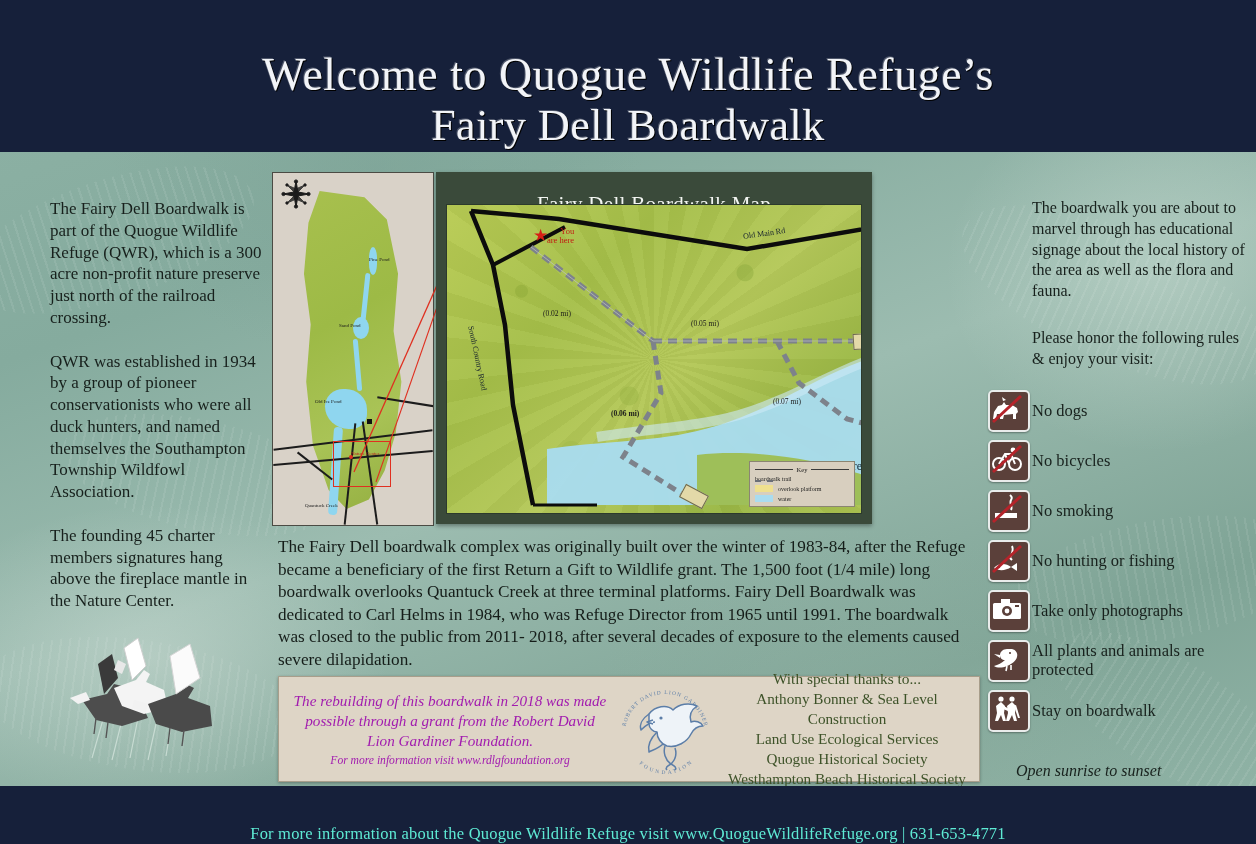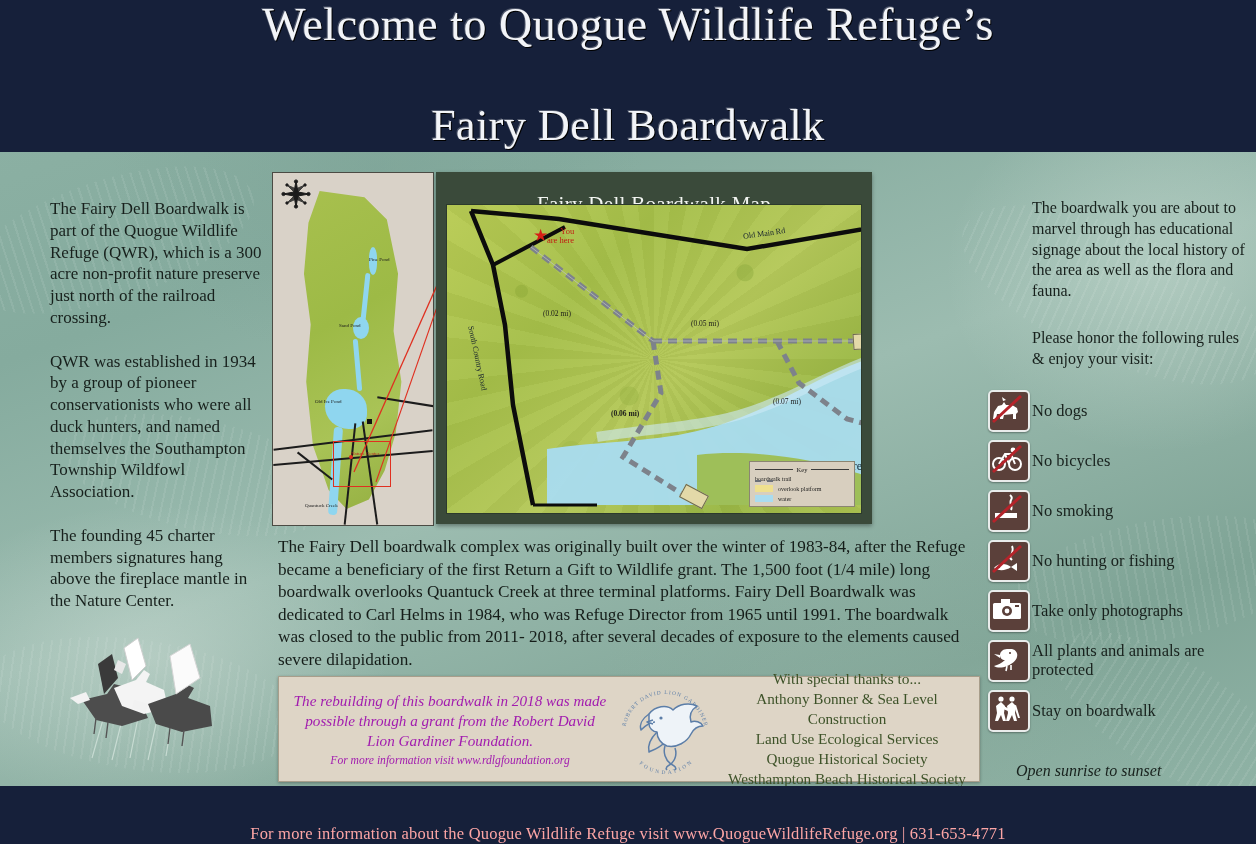--- a/index.html
+++ b/index.html
@@ -14,28 +14,28 @@
         radial-gradient(ellipse 420px 300px at 70% 88%, rgba(150,180,166,.35), rgba(150,180,166,0) 72%),
         radial-gradient(ellipse 380px 280px at 30% 20%, rgba(120,158,146,.40), rgba(120,158,146,0) 70%),
         linear-gradient(160deg,#8fb3a6 0%,#85ab9e 28%,#9cbcb0 52%,#7fa496 78%,#93b6a9 100%);
   }
   .fern{position:absolute;border-radius:50%;background:
         repeating-linear-gradient(90deg, rgba(255,255,255,.16) 0 2px, rgba(255,255,255,0) 2px 9px);
         opacity:.5;}
 
   
   .header{position:absolute;left:0;top:0;width:100%;height:152px;background:#16203a;
-          display:flex;flex-direction:column;align-items:center;justify-content:space-between;}
+          display:flex;flex-direction:column;align-items:center;justify-content:flex-end;}
   .header .l1{color:#f2f4f8;font-size:46px;letter-spacing:.5px;line-height:1.08;
               text-shadow:1px 1px 0 #000,-1px -1px 0 rgba(255,255,255,.25);}
   .header .l2{color:#f2f4f8;font-size:44px;letter-spacing:.5px;line-height:1.18;
               text-shadow:1px 1px 0 #000,-1px -1px 0 rgba(255,255,255,.25);}
   .footer{position:absolute;left:0;bottom:0;width:100%;height:58px;background:#16203a;
           display:flex;align-items:center;justify-content:center;}
-  .footer span{color:#fca5a5;font-size:16.5px;letter-spacing:.2px;margin-top:38px;}
+  .footer span{color:#5eead4;font-size:16.5px;letter-spacing:.2px;margin-top:38px;}
 
   
   .col-left{position:absolute;left:50px;top:198px;width:215px;color:#17201c;font-size:17px;line-height:1.28;}
   .col-left p{margin:0 0 22px 0;}
   .col-right{position:absolute;left:1032px;top:198px;width:215px;color:#17201c;font-size:16px;line-height:1.3;}
   .col-right p{margin:0 0 26px 0;}
 
   
   .rules{position:absolute;left:988px;top:390px;width:250px;}
   .rule{display:flex;align-items:center;margin-bottom:8px;}

